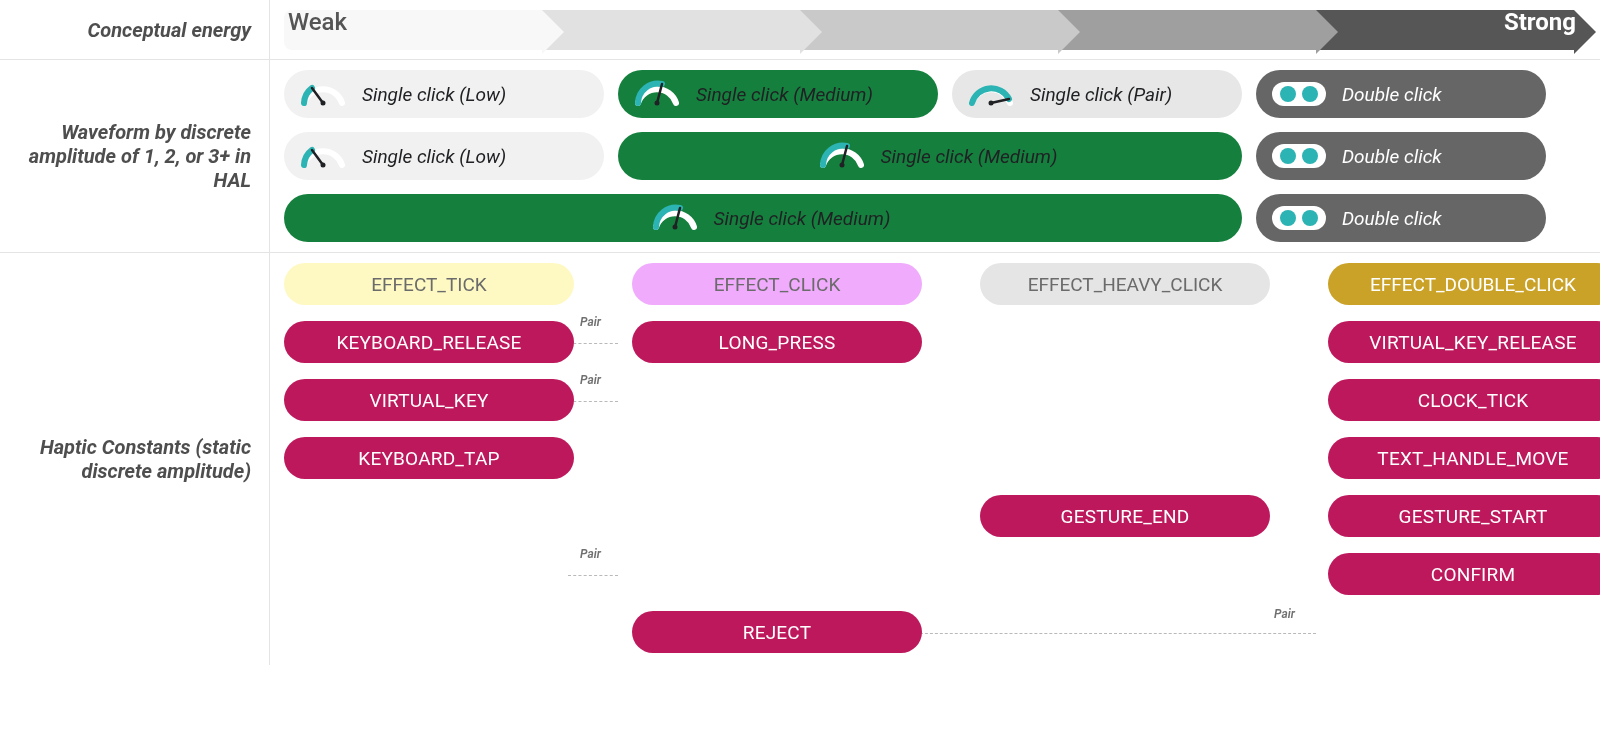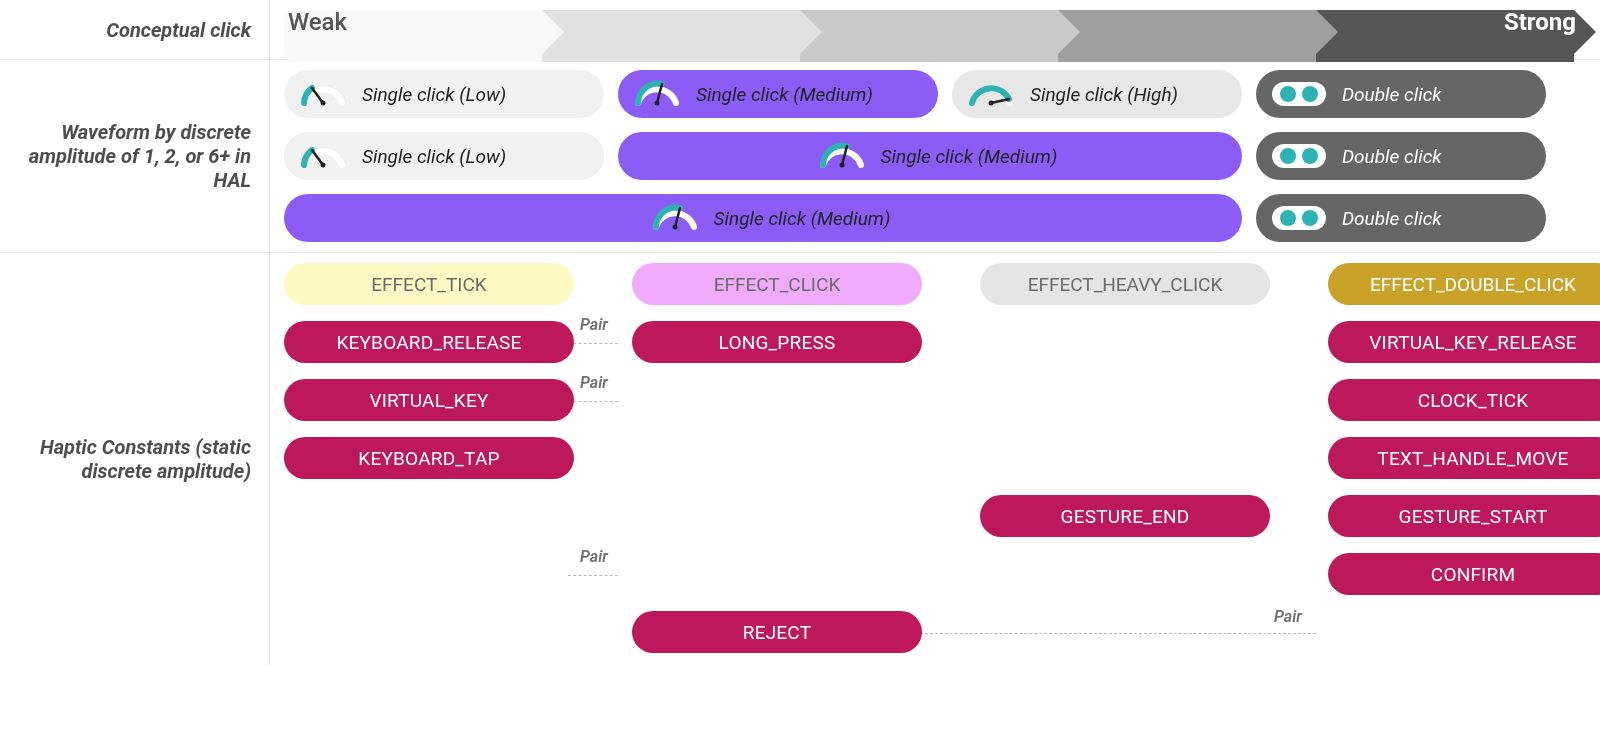--- a/index.html
+++ b/index.html
@@ -27,21 +27,21 @@
     border-right: 1px solid #e4e4e4;
   }
   .row-content {
     padding: 10px 14px 10px 14px;
     position: relative;
   }
   .hr { border-bottom: 1px solid #e4e4e4; }
 
   
   .spectrum-wrap { height: 60px; }
-  .spectrum { display: flex; height: 52px; width: 1290px; }
+  .spectrum { display: flex; height: 40px; width: 1290px; }
   .seg { position: relative; flex: 1; }
   .seg::after {
     content: '';
     position: absolute; right: -22px; top: 0;
     border-left: 22px solid;
     border-top: 22px solid transparent;
     border-bottom: 22px solid transparent;
     z-index: 2;
   }
   .seg:first-child { border-radius: 8px 0 0 8px; }
@@ -62,21 +62,21 @@
     height: 42px;
     border-radius: 999px;
     display: flex;
     align-items: center;
     justify-content: center;
     font-weight: 400;
     font-size: 19px;
   }
   .pill.waveform { font-style: italic; color: #202124; justify-content: flex-start; gap: 16px; padding-left: 16px; }
   .pill.light  { background: #f1f1f1; }
-  .pill.mid    { background: #8b5cf6; }
+  .pill.mid    { background: #15803d; }
   .pill.haze   { background: #e7e7e7; }
   .pill.dark   { background: #666666; color: #fff; }
   .pill.effect-lt { background: #fef9c3; color: #6b6b6b; }
   .pill.effect-md { background: #f0abfc; color: #6b6b6b; }
   .pill.effect-hv { background: #e5e5e5; color: #6b6b6b; }
   .pill.effect-dk { background: #c9a227; color: #fff; }
   .pill.green     { background: #be185d; color: #fff; letter-spacing: .2px; }
 
   
   .wave-rows { display: flex; flex-direction: column; gap: 14px; }
@@ -101,21 +101,21 @@
   .pair {
     position: absolute;
     border-top: 1.5px dashed #b9b9b9;
     height: 0;
     z-index: 1;
   }
   .pair-label {
     position: absolute;
     font-style: italic;
     font-weight: 600;
-    font-size: 16px;
+    font-size: 12px;
     color: #707070;
     background: #fff;
     padding: 0 4px;
     z-index: 3;
   }
   
   .pair.p1 { left: 298px; width: 50px; top: calc(10px + 44px + 14px + 22px); }
   .pair-label.p1 { left: 306px; top: calc(10px + 44px + 14px + 22px - 28px); }
   .pair.p2 { left: 298px; width: 50px; top: calc(10px + 2*(44px + 14px) + 22px); }
   .pair-label.p2 { left: 306px; top: calc(10px + 2*(44px + 14px) + 22px - 28px); }
@@ -129,36 +129,36 @@
   .gauge { width: 46px; height: 30px; display: inline-block; flex: 0 0 46px; }
   .dbl   { display: inline-flex; align-items: center; gap: 6px; background: #fff; border-radius: 999px; padding: 4px 8px; flex: 0 0 auto; }
   .dot   { width: 16px; height: 16px; border-radius: 50%; background: #2cb3b3; }
 </style>
 </head>
 <body>
 
 <div class="grid">
 
   <div class="row-label hr">
-    <span>Conceptual click</span>
+    <span>Conceptual energy</span>
   </div>
   <div class="row-content hr spectrum-wrap">
     <div class="spectrum">
       <div class="seg seg1"></div>
       <div class="seg seg2"></div>
       <div class="seg seg3"></div>
       <div class="seg seg4"></div>
       <div class="seg seg5"></div>
       <div class="seg-text seg-weak">Weak</div>
       <div class="seg-text seg-strong">Strong</div>
     </div>
   </div>
 
   <div class="row-label hr">
-    <span>Waveform by discrete amplitude of 1, 2, or 6+ in HAL</span>
+    <span>Waveform by discrete amplitude of 1, 2, or 3+ in HAL</span>
   </div>
   <div class="row-content hr">
     <div class="wave-rows" id="wave-rows">
         <div class="wave-row">
           <div class="pill waveform light">
             <span><svg class="gauge" viewBox="0 0 46 30">
     <path d="M4 26 A20 20 0 0 1 42 26" fill="none" stroke="#fff" stroke-width="6" stroke-linecap="round"></path>
     <path d="M4 26 A20 20 0 0 1 12 11" fill="none" stroke="#2cb3b3" stroke-width="6" stroke-linecap="round"></path>
     <line x1="23" y1="26" x2="12" y2="11" stroke="#202124" stroke-width="2.5" stroke-linecap="round"></line>
     <circle cx="23" cy="26" r="2.5" fill="#202124"></circle>
@@ -174,21 +174,21 @@
   </svg></span>
             <span>Single click (Medium)</span>
           </div>
           <div class="pill waveform haze">
             <span><svg class="gauge" viewBox="0 0 46 30">
     <path d="M4 26 A20 20 0 0 1 42 26" fill="none" stroke="#fff" stroke-width="6" stroke-linecap="round"></path>
     <path d="M4 26 A20 20 0 0 1 41 22" fill="none" stroke="#2cb3b3" stroke-width="6" stroke-linecap="round"></path>
     <line x1="23" y1="26" x2="41" y2="22" stroke="#202124" stroke-width="2.5" stroke-linecap="round"></line>
     <circle cx="23" cy="26" r="2.5" fill="#202124"></circle>
   </svg></span>
-            <span>Single click (High)</span>
+            <span>Single click (Pair)</span>
           </div>
           <div class="pill waveform dark">
             <span><span class="dbl">
                 <span class="dot"></span>
                 <span class="dot"></span>
               </span></span>
             <span>Double click</span>
           </div>
         </div>
         <div class="wave-row">

